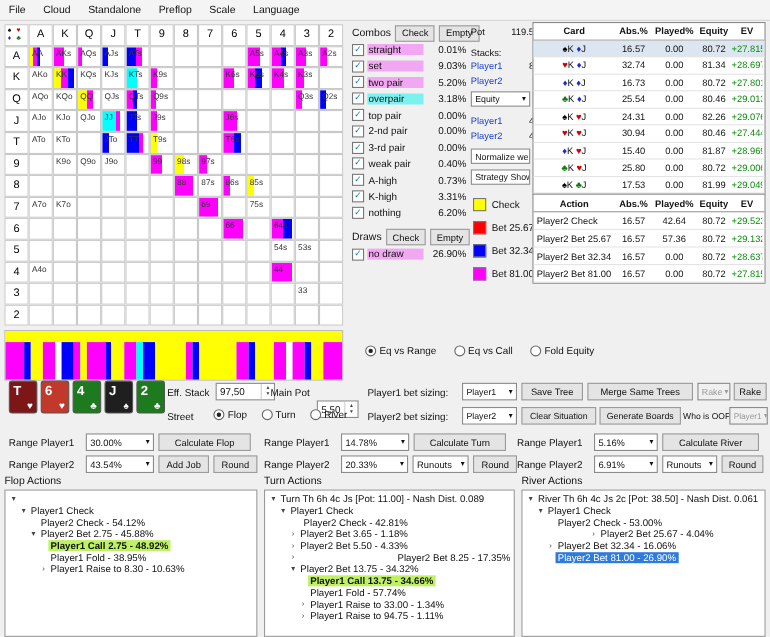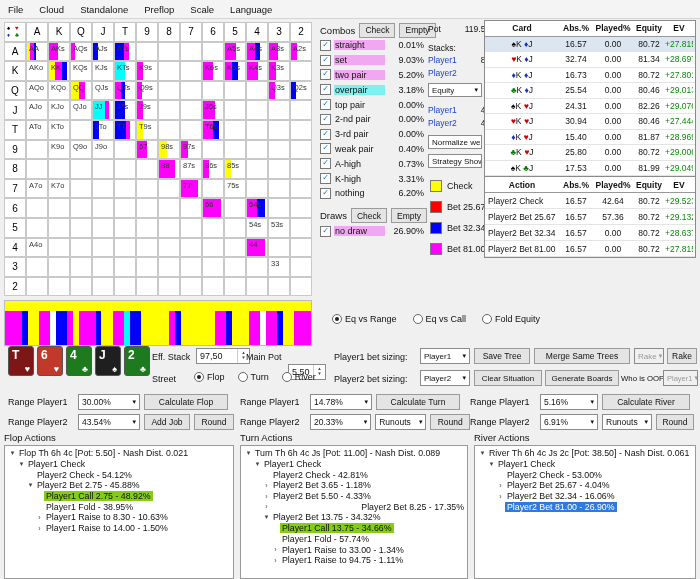--- a/index.html
+++ b/index.html
@@ -69,21 +69,21 @@
   .rg .rlabel{font-size:9px;width:66px;flex:none;}
   .rg .dd{width:62px;height:16px;font-size:8.5px;}
   .rg .btn{height:16px;}
   
   .tree-panel{position:absolute;top:432px;}
   .tree-title{font-size:9.5px;margin-bottom:2px;}
   .tree-box{background:#fff;border:1px solid #999;height:128px;overflow:hidden;padding:2px 1px;box-sizing:content-box;}
   .tline{display:flex;height:10.7px;align-items:center;font-size:8.8px;white-space:nowrap;cursor:default;}
   .tline .arr{width:9px;font-size:7px;color:#444;text-align:center;flex:none;}
   .tline .txt{padding:0 2px;}
-  .txt.hl-gray{background:#84cc16;}
+  .txt.hl-gray{background:#bef264;font-weight:bold;}
   .txt.hl-blue{background:#2f7bdd;color:#fff;}
 </style>
 </head>
 <body>
 
 <div id="app">
   <div id="menubar">
       <span class="menu-item">File</span>
       <span class="menu-item">Cloud</span>
       <span class="menu-item">Standalone</span>
@@ -268,21 +268,21 @@
         <span class="lbl">K9o</span>
       </div>
       <div class="mcell">
         <span class="lbl">Q9o</span>
       </div>
       <div class="mcell">
         <span class="lbl">J9o</span>
       </div>
       <div class="mcell"></div>
       <div class="mcell" style="background: linear-gradient(90deg, rgb(255, 0, 255) 0%, rgb(255, 0, 255) 50%, rgb(255, 255, 255) 50%, rgb(255, 255, 255) 100%);">
-        <span class="lbl">67</span>
+        <span class="lbl">99</span>
       </div>
       <div class="mcell" style="background: linear-gradient(90deg, rgb(255, 255, 0) 0%, rgb(255, 255, 0) 40%, rgb(255, 255, 255) 40%, rgb(255, 255, 255) 100%);">
         <span class="lbl">98s</span>
       </div>
       <div class="mcell" style="background: linear-gradient(90deg, rgb(255, 0, 255) 0%, rgb(255, 0, 255) 35%, rgb(255, 255, 255) 35%, rgb(255, 255, 255) 100%);">
         <span class="lbl">97s</span>
       </div>
       <div class="mcell"></div>
       <div class="mcell"></div>
       <div class="mcell"></div>
@@ -316,21 +316,21 @@
       </div>
       <div class="mcell">
         <span class="lbl">K7o</span>
       </div>
       <div class="mcell"></div>
       <div class="mcell"></div>
       <div class="mcell"></div>
       <div class="mcell"></div>
       <div class="mcell"></div>
       <div class="mcell" style="background: linear-gradient(90deg, rgb(255, 0, 255) 0%, rgb(255, 0, 255) 85%, rgb(255, 255, 255) 85%, rgb(255, 255, 255) 100%);">
-        <span class="lbl">77</span>
+        <span class="lbl">69</span>
       </div>
       <div class="mcell"></div>
       <div class="mcell">
         <span class="lbl">75s</span>
       </div>
       <div class="mcell"></div>
       <div class="mcell"></div>
       <div class="mcell"></div>
       <div class="mcell mhead">6</div>
       <div class="mcell"></div>
@@ -849,21 +849,20 @@
         </span>
       <span class="btn" style="width:38px">Round</span>
     </div>
   </div>
 
   <div class="tree-panel" id="tree-0" style="left:4px;width:230px">
     <div class="tree-title">Flop Actions</div>
     <div class="tree-box">
         <div class="tline" style="padding-left: 2px;">
           <span class="arr">▾</span>
-          <span class="txt">Flop Th 6h 4c [Pot: 5.50] - Nash Dist. 0.021</span>
         </div>
         <div class="tline" style="padding-left: 11px;">
           <span class="arr">▾</span>
           <span class="txt">Player1 Check</span>
         </div>
         <div class="tline" style="padding-left: 20px;">
           <span class="arr"></span>
           <span class="txt">Player2 Check - 54.12%</span>
         </div>
         <div class="tline" style="padding-left: 20px;">
@@ -874,39 +873,35 @@
           <span class="arr"></span>
           <span class="txt hl-gray">Player1 Call 2.75 - 48.92%</span>
         </div>
         <div class="tline" style="padding-left: 29px;">
           <span class="arr"></span>
           <span class="txt">Player1 Fold - 38.95%</span>
         </div>
         <div class="tline" style="padding-left: 29px;">
           <span class="arr">›</span>
           <span class="txt">Player1 Raise to 8.30 - 10.63%</span>
-        </div>
-        <div class="tline" style="padding-left: 29px;">
-          <span class="arr">›</span>
-          <span class="txt">Player1 Raise to 14.00 - 1.50%</span>
         </div>
       </div>
   </div>
   <div class="tree-panel" id="tree-1" style="left:240px;width:228px">
     <div class="tree-title">Turn Actions</div>
     <div class="tree-box">
         <div class="tline" style="padding-left: 2px;">
           <span class="arr">▾</span>
           <span class="txt">Turn Th 6h 4c Js [Pot: 11.00] - Nash Dist. 0.089</span>
         </div>
         <div class="tline" style="padding-left: 11px;">
           <span class="arr">▾</span>
           <span class="txt">Player1 Check</span>
         </div>
-        <div class="tline" style="padding-left: 20px;">
+        <div class="tline" style=" margin-left: 23px;">
           <span class="arr"></span>
           <span class="txt">Player2 Check - 42.81%</span>
         </div>
         <div class="tline" style="padding-left: 20px;">
           <span class="arr">›</span>
           <span class="txt">Player2 Bet 3.65 - 1.18%</span>
         </div>
         <div class="tline" style="padding-left: 20px;">
           <span class="arr">›</span>
           <span class="txt">Player2 Bet 5.50 - 4.33%</span>
@@ -945,21 +940,21 @@
           <span class="txt">River Th 6h 4c Js 2c [Pot: 38.50] - Nash Dist. 0.061</span>
         </div>
         <div class="tline" style="padding-left: 11px;">
           <span class="arr">▾</span>
           <span class="txt">Player1 Check</span>
         </div>
         <div class="tline" style="padding-left: 20px;">
           <span class="arr"></span>
           <span class="txt">Player2 Check - 53.00%</span>
         </div>
-        <div class="tline" style="padding-left: 20px;">
+        <div class="tline" style="padding-left: 20px; margin-left: 39px;">
           <span class="arr">›</span>
           <span class="txt">Player2 Bet 25.67 - 4.04%</span>
         </div>
         <div class="tline" style="padding-left: 20px;">
           <span class="arr">›</span>
           <span class="txt">Player2 Bet 32.34 - 16.06%</span>
         </div>
         <div class="tline" style="padding-left: 20px;">
           <span class="arr"></span>
           <span class="txt hl-blue">Player2 Bet 81.00 - 26.90%</span>

